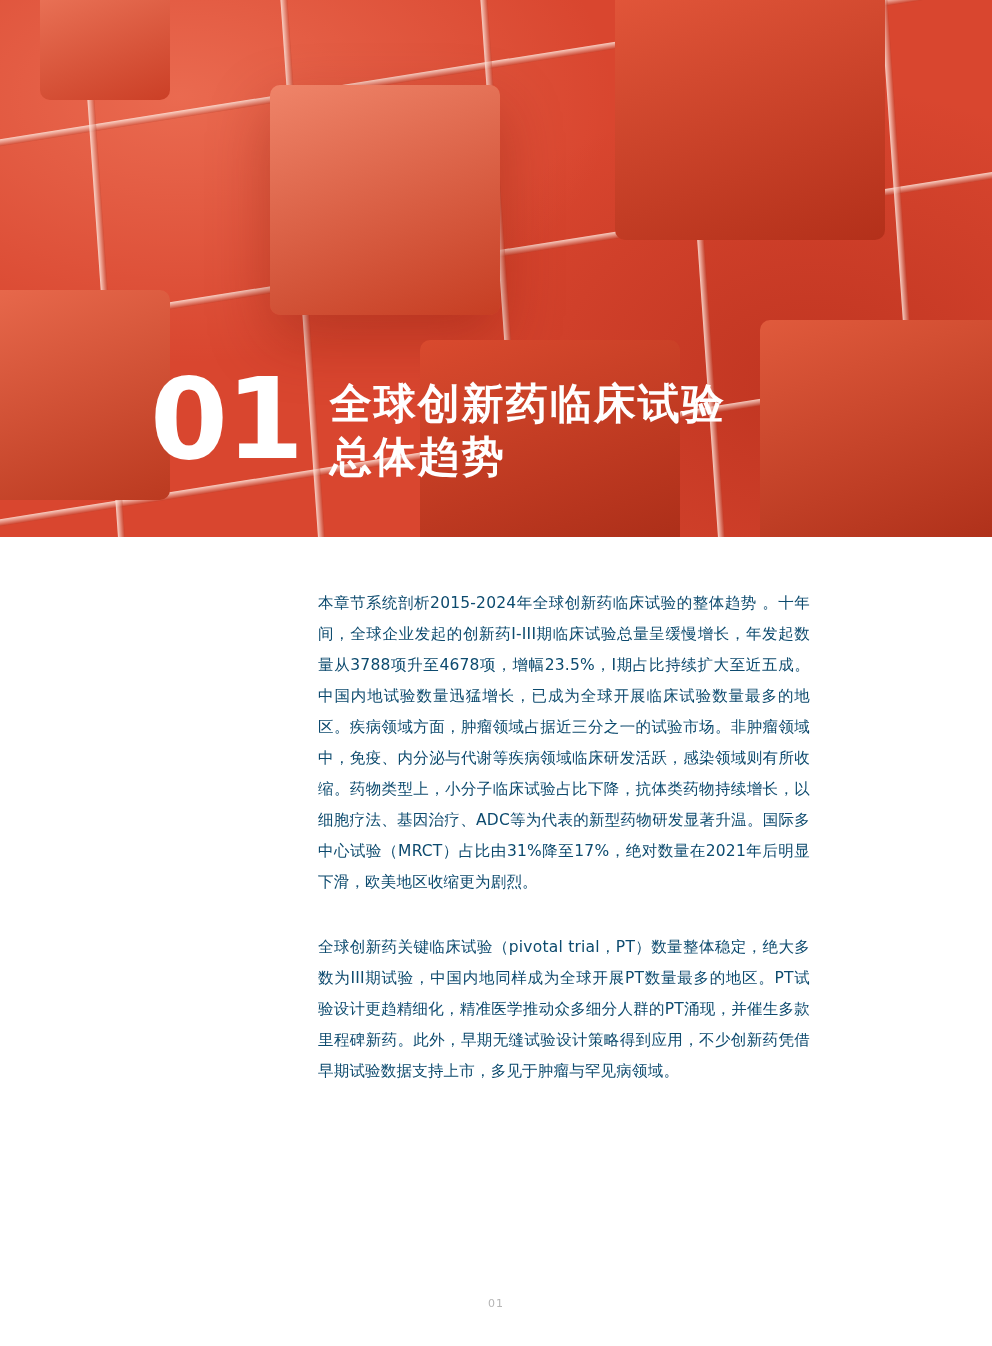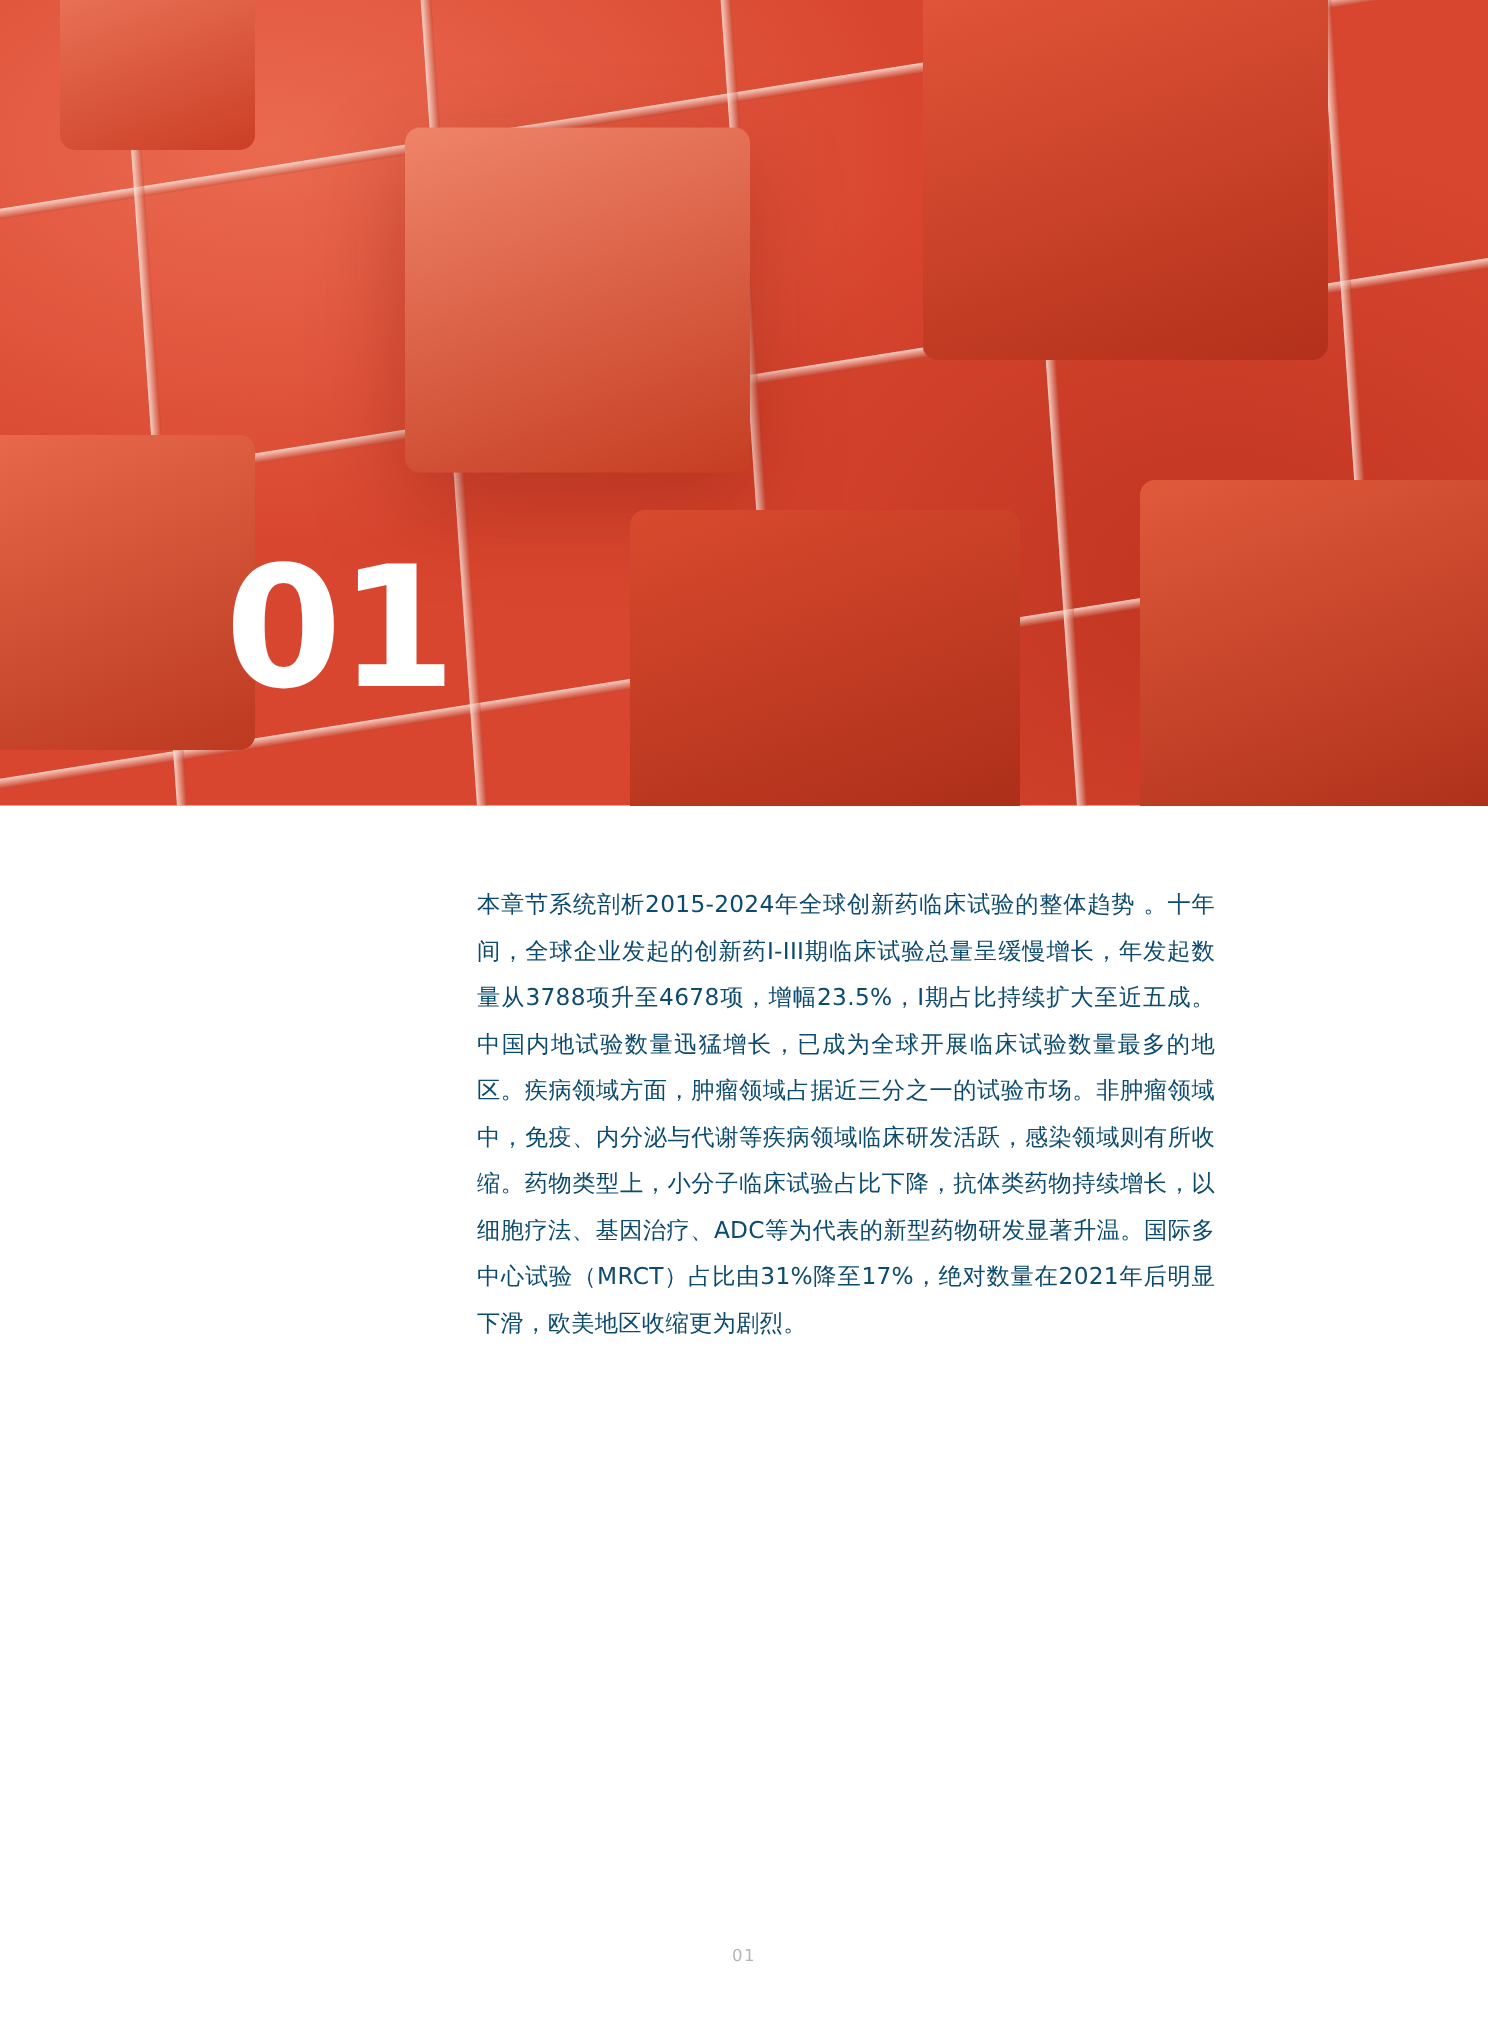--- a/index.html
+++ b/index.html
@@ -167,20 +167,25 @@
     </div>
     <div class="cube" style="left:760px; top:320px; width:260px; height:230px;">
       <div class="face front" style="left:0; top:0; width:260px; height:230px; background:linear-gradient(160deg,#e05a3c,#ac2e18);"></div>
     </div>
   </div>
 
   <div class="hero-fade"></div>
 
   <div class="hero-title">
     <div class="chapter-number">01</div>
+    <div class="chapter-title">
+      <span class="line">全球创新药临床试验</span>
+      <span class="line">总体趋势</span>
+    </div>
   </div>
 </div>
 
 <div class="content">
   <p class="para">本章节系统剖析2015-2024年全球创新药临床试验的整体趋势 。十年间，全球企业发起的创新药I-III期临床试验总量呈缓慢增长，年发起数量从3788项升至4678项，增幅23.5%，I期占比持续扩大至近五成。中国内地试验数量迅猛增长，已成为全球开展临床试验数量最多的地区。疾病领域方面，肿瘤领域占据近三分之一的试验市场。非肿瘤领域中，免疫、内分泌与代谢等疾病领域临床研发活跃，感染领域则有所收缩。药物类型上，小分子临床试验占比下降，抗体类药物持续增长，以细胞疗法、基因治疗、ADC等为代表的新型药物研发显著升温。国际多中心试验（MRCT）占比由31%降至17%，绝对数量在2021年后明显下滑，欧美地区收缩更为剧烈。</p>
+  <p class="para">全球创新药关键临床试验（pivotal trial，PT）数量整体稳定，绝大多数为III期试验，中国内地同样成为全球开展PT数量最多的地区。PT试验设计更趋精细化，精准医学推动众多细分人群的PT涌现，并催生多款里程碑新药。此外，早期无缝试验设计策略得到应用，不少创新药凭借早期试验数据支持上市，多见于肿瘤与罕见病领域。</p>
 </div>
 
 <div class="page-number">01</div>
 
 </body></html>

